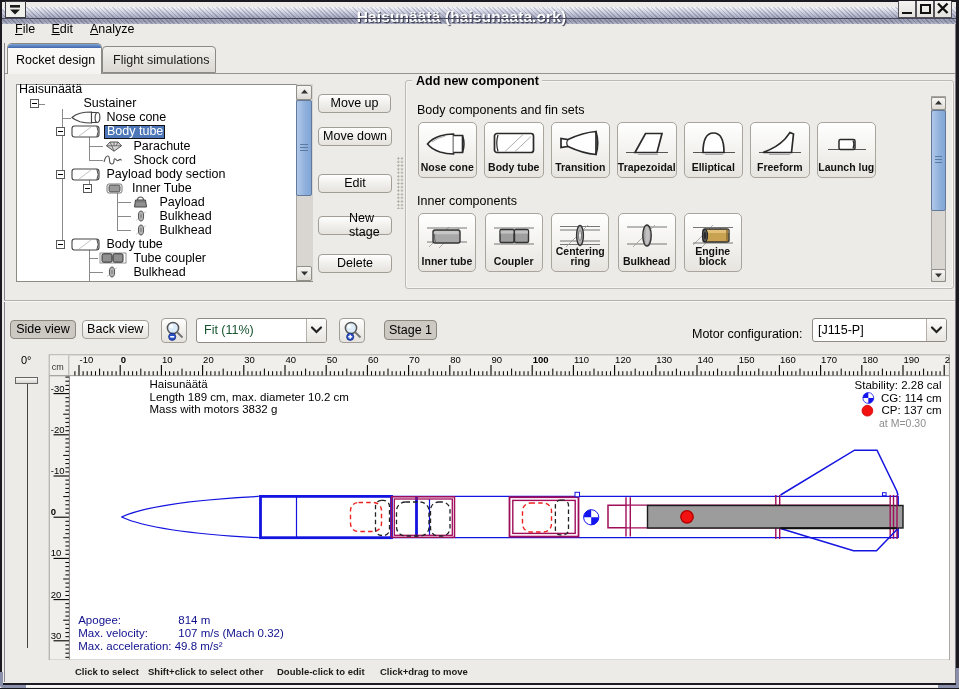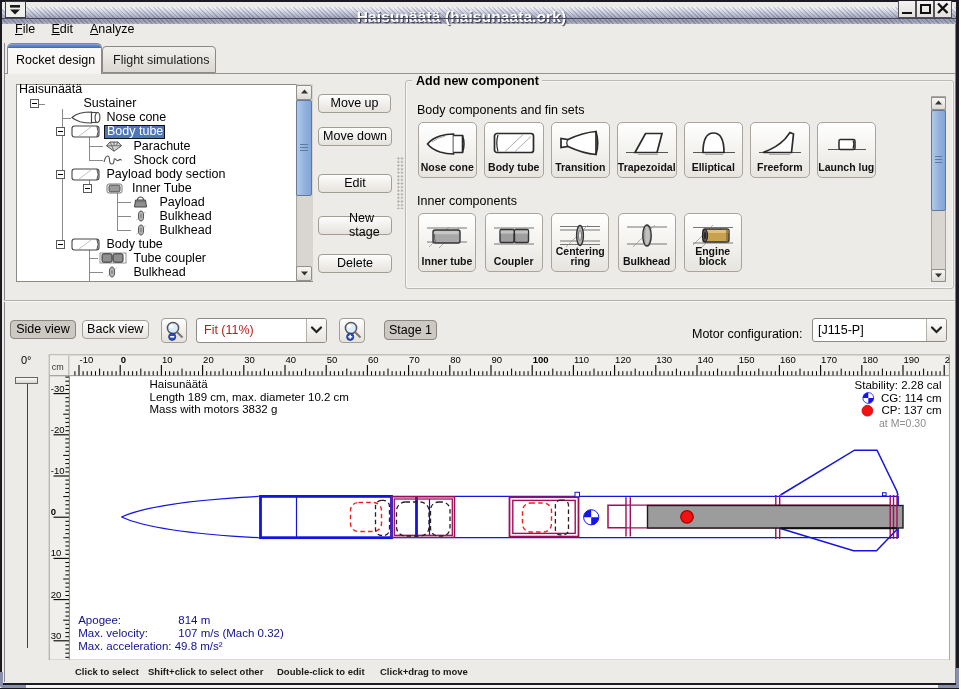--- a/index.html
+++ b/index.html
@@ -315,21 +315,21 @@
     <line x1="13.2" y1="12.2" x2="18.5" y2="17.5" stroke="#777" stroke-width="2"></line>
     <circle cx="8.2" cy="16.8" r="3.6" fill="#2a50c8" stroke="#16307e" stroke-width="0.8"></circle>
     <line x1="6.2" y1="16.8" x2="10.2" y2="16.8" stroke="#fff" stroke-width="1.5"></line>
     <line x1="8.2" y1="14.8" x2="8.2" y2="18.8" stroke="#fff" stroke-width="1.5"></line>
   </svg>
 <div style="position:absolute;left:196px;top:317.5px;width:131px;height:25.5px;background:#fff;border:1px solid #8f8b84;border-radius:3px;"></div>
 <div style="position:absolute;left:306px;top:318.5px;width:20px;height:23.5px;background:linear-gradient(#fcfcfb,#e8e5e0);border-left:1px solid #b5b1aa;border-radius:0 2px 2px 0;"></div>
 <svg style="left:310px;top:326.25px;" width="13" height="8" viewBox="0 0 13 8">
     <path d="M2,1.5 L6.5,6 L11,1.5" fill="none" stroke="#222" stroke-width="2.2" stroke-linecap="round"></path>
   </svg>
-<div style="position:absolute;left:204px;top:322.75px;font-size:12.5px;color:#b91c1c;">Fit (11%)</div>
+<div style="position:absolute;left:204px;top:322.75px;font-size:12.5px;color:#14532d;">Fit (11%)</div>
 <div class="tbtn" style="left:384px;top:319.5px;width:53px;height:20px;font-size:12.5px;">Stage 1</div>
 <div style="position:absolute;left:692px;top:326.5px;width:115px;height:15px;font-size:12.5px;color:#000;">Motor configuration:</div>
 <div style="position:absolute;left:811.5px;top:318px;width:135.5px;height:24px;background:#fff;border:1px solid #8f8b84;border-radius:3px;"></div>
 <div style="position:absolute;left:926.0px;top:319px;width:20px;height:22px;background:linear-gradient(#fcfcfb,#e8e5e0);border-left:1px solid #b5b1aa;border-radius:0 2px 2px 0;"></div>
 <svg style="left:930.0px;top:326.0px;" width="13" height="8" viewBox="0 0 13 8">
     <path d="M2,1.5 L6.5,6 L11,1.5" fill="none" stroke="#222" stroke-width="2.2" stroke-linecap="round"></path>
   </svg>
 <div style="position:absolute;left:818px;top:322.5px;font-size:12.5px;color:#000;">[J115-P]</div>
 <svg style="left:46.5px;top:351.5px;overflow:hidden;" width="903.5" height="308.5" viewBox="0 0 903.5 308.5">
     <rect x="0" y="0" width="903.5" height="308.5" fill="#edebe7"></rect>

